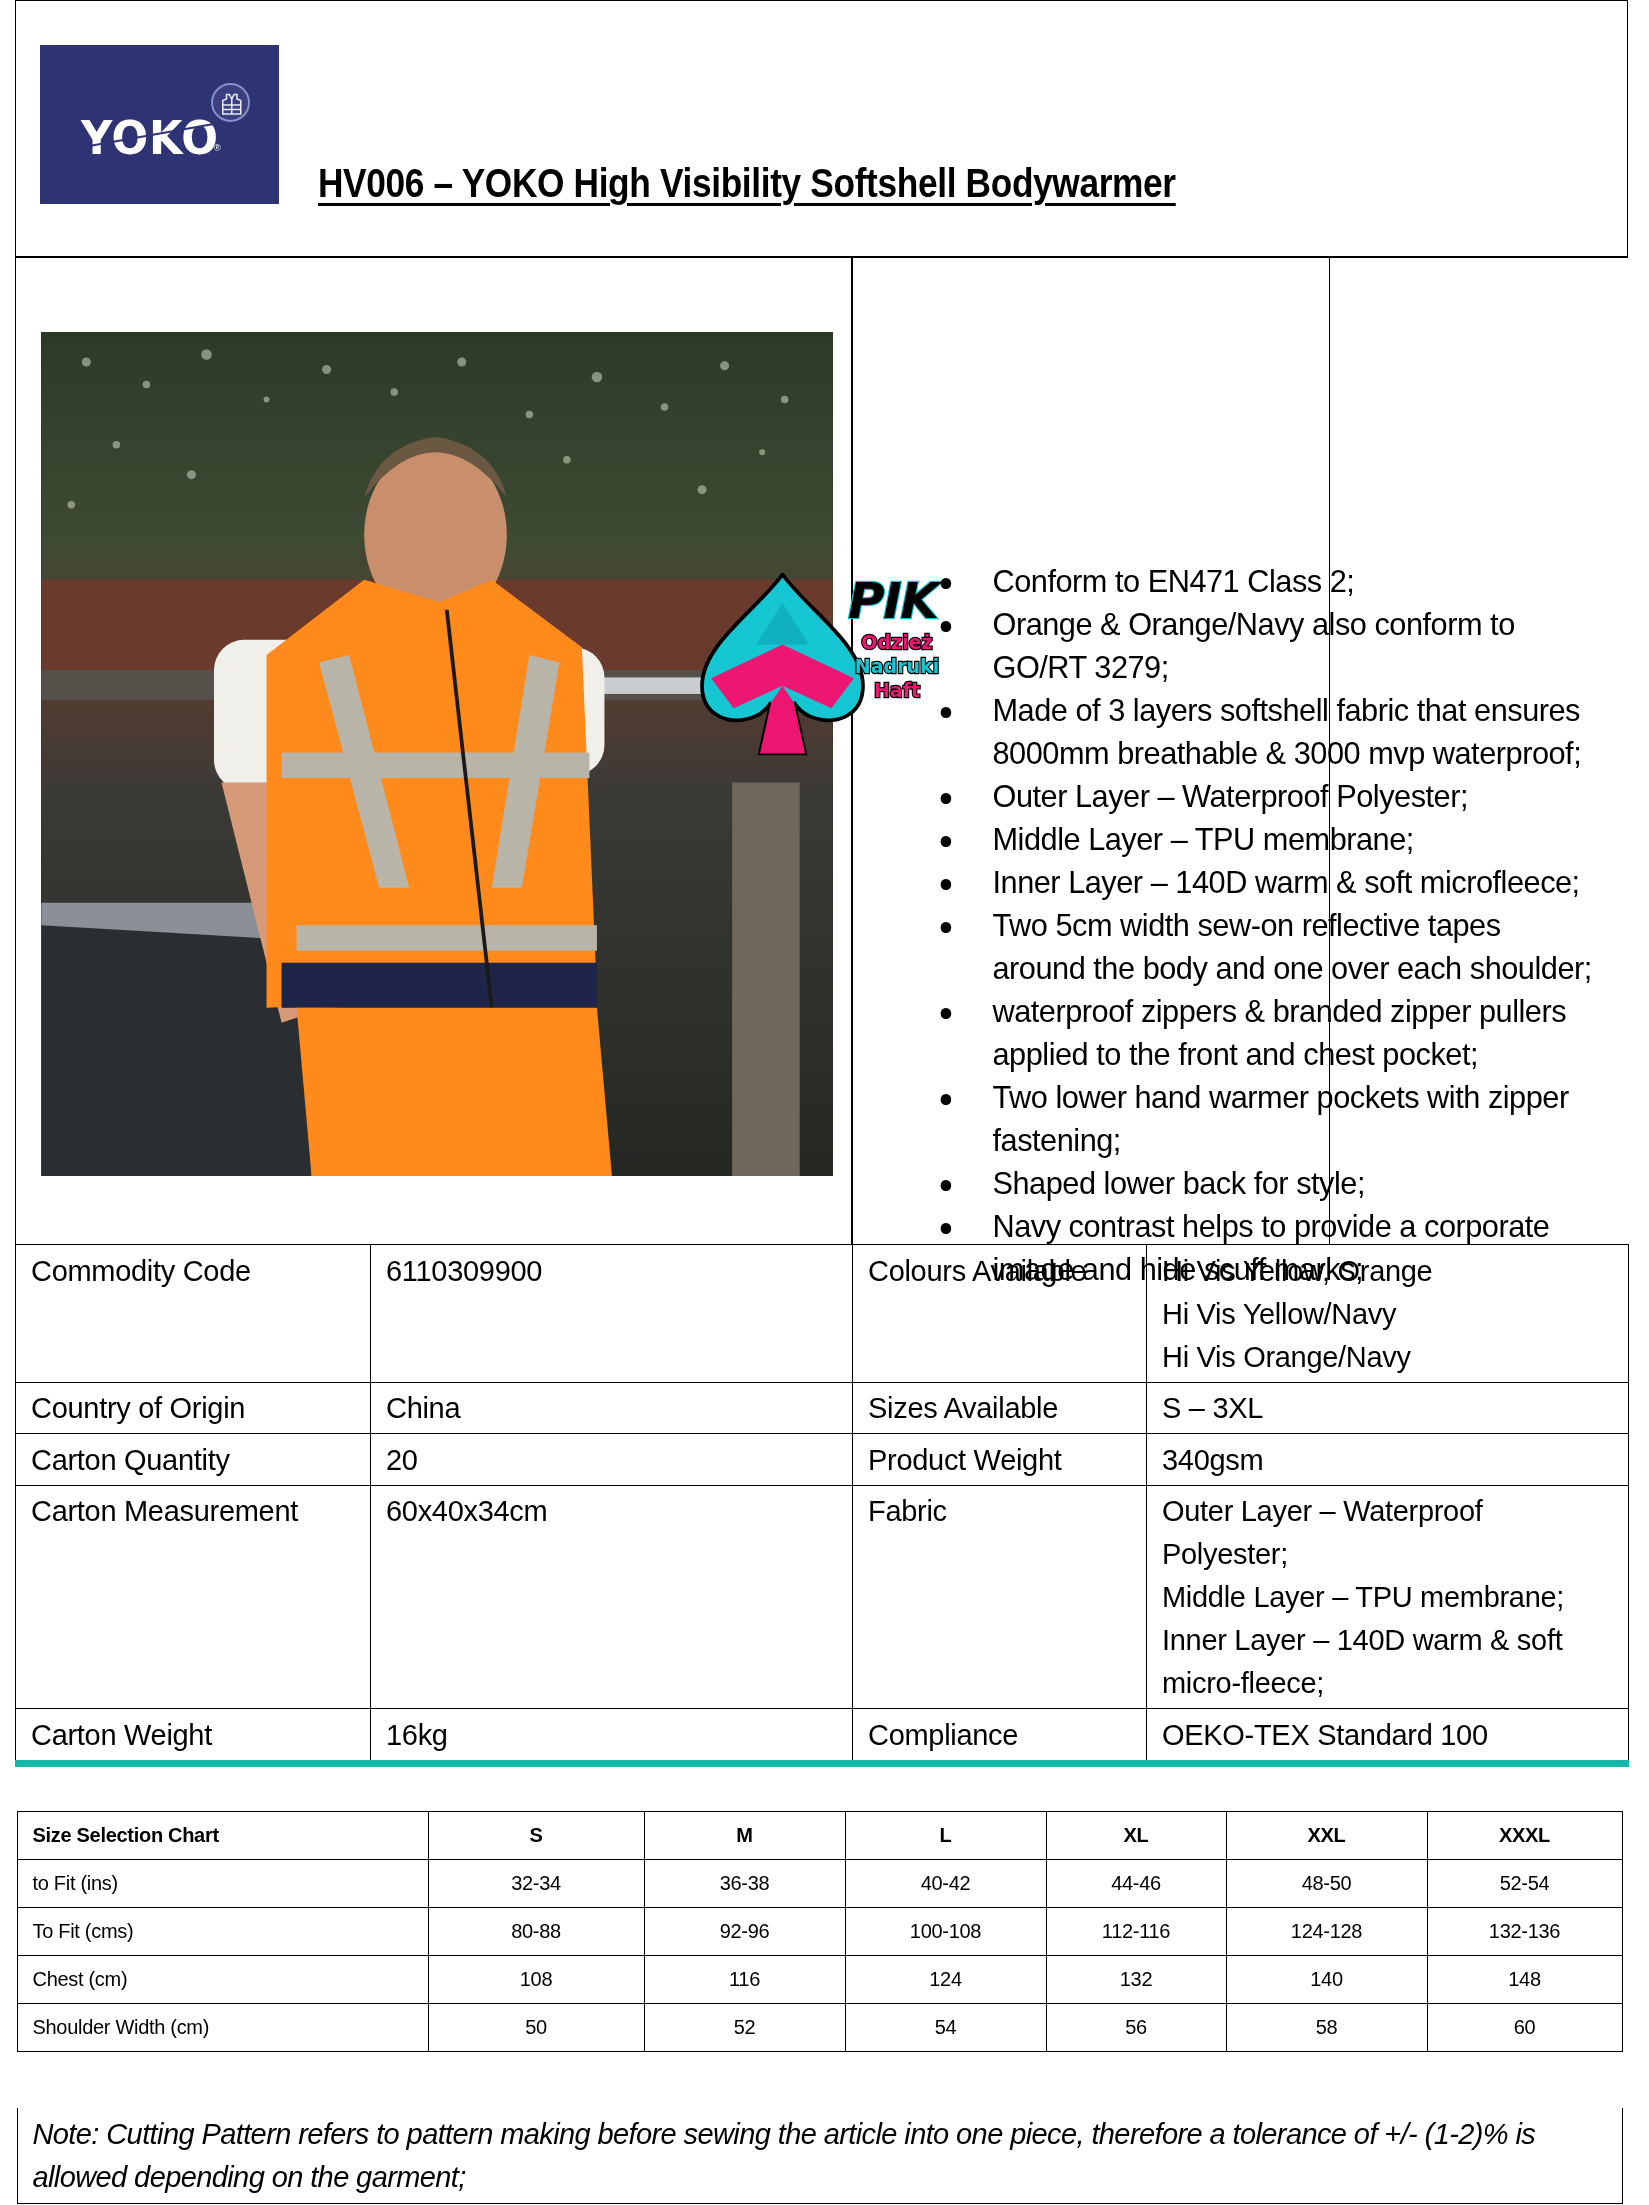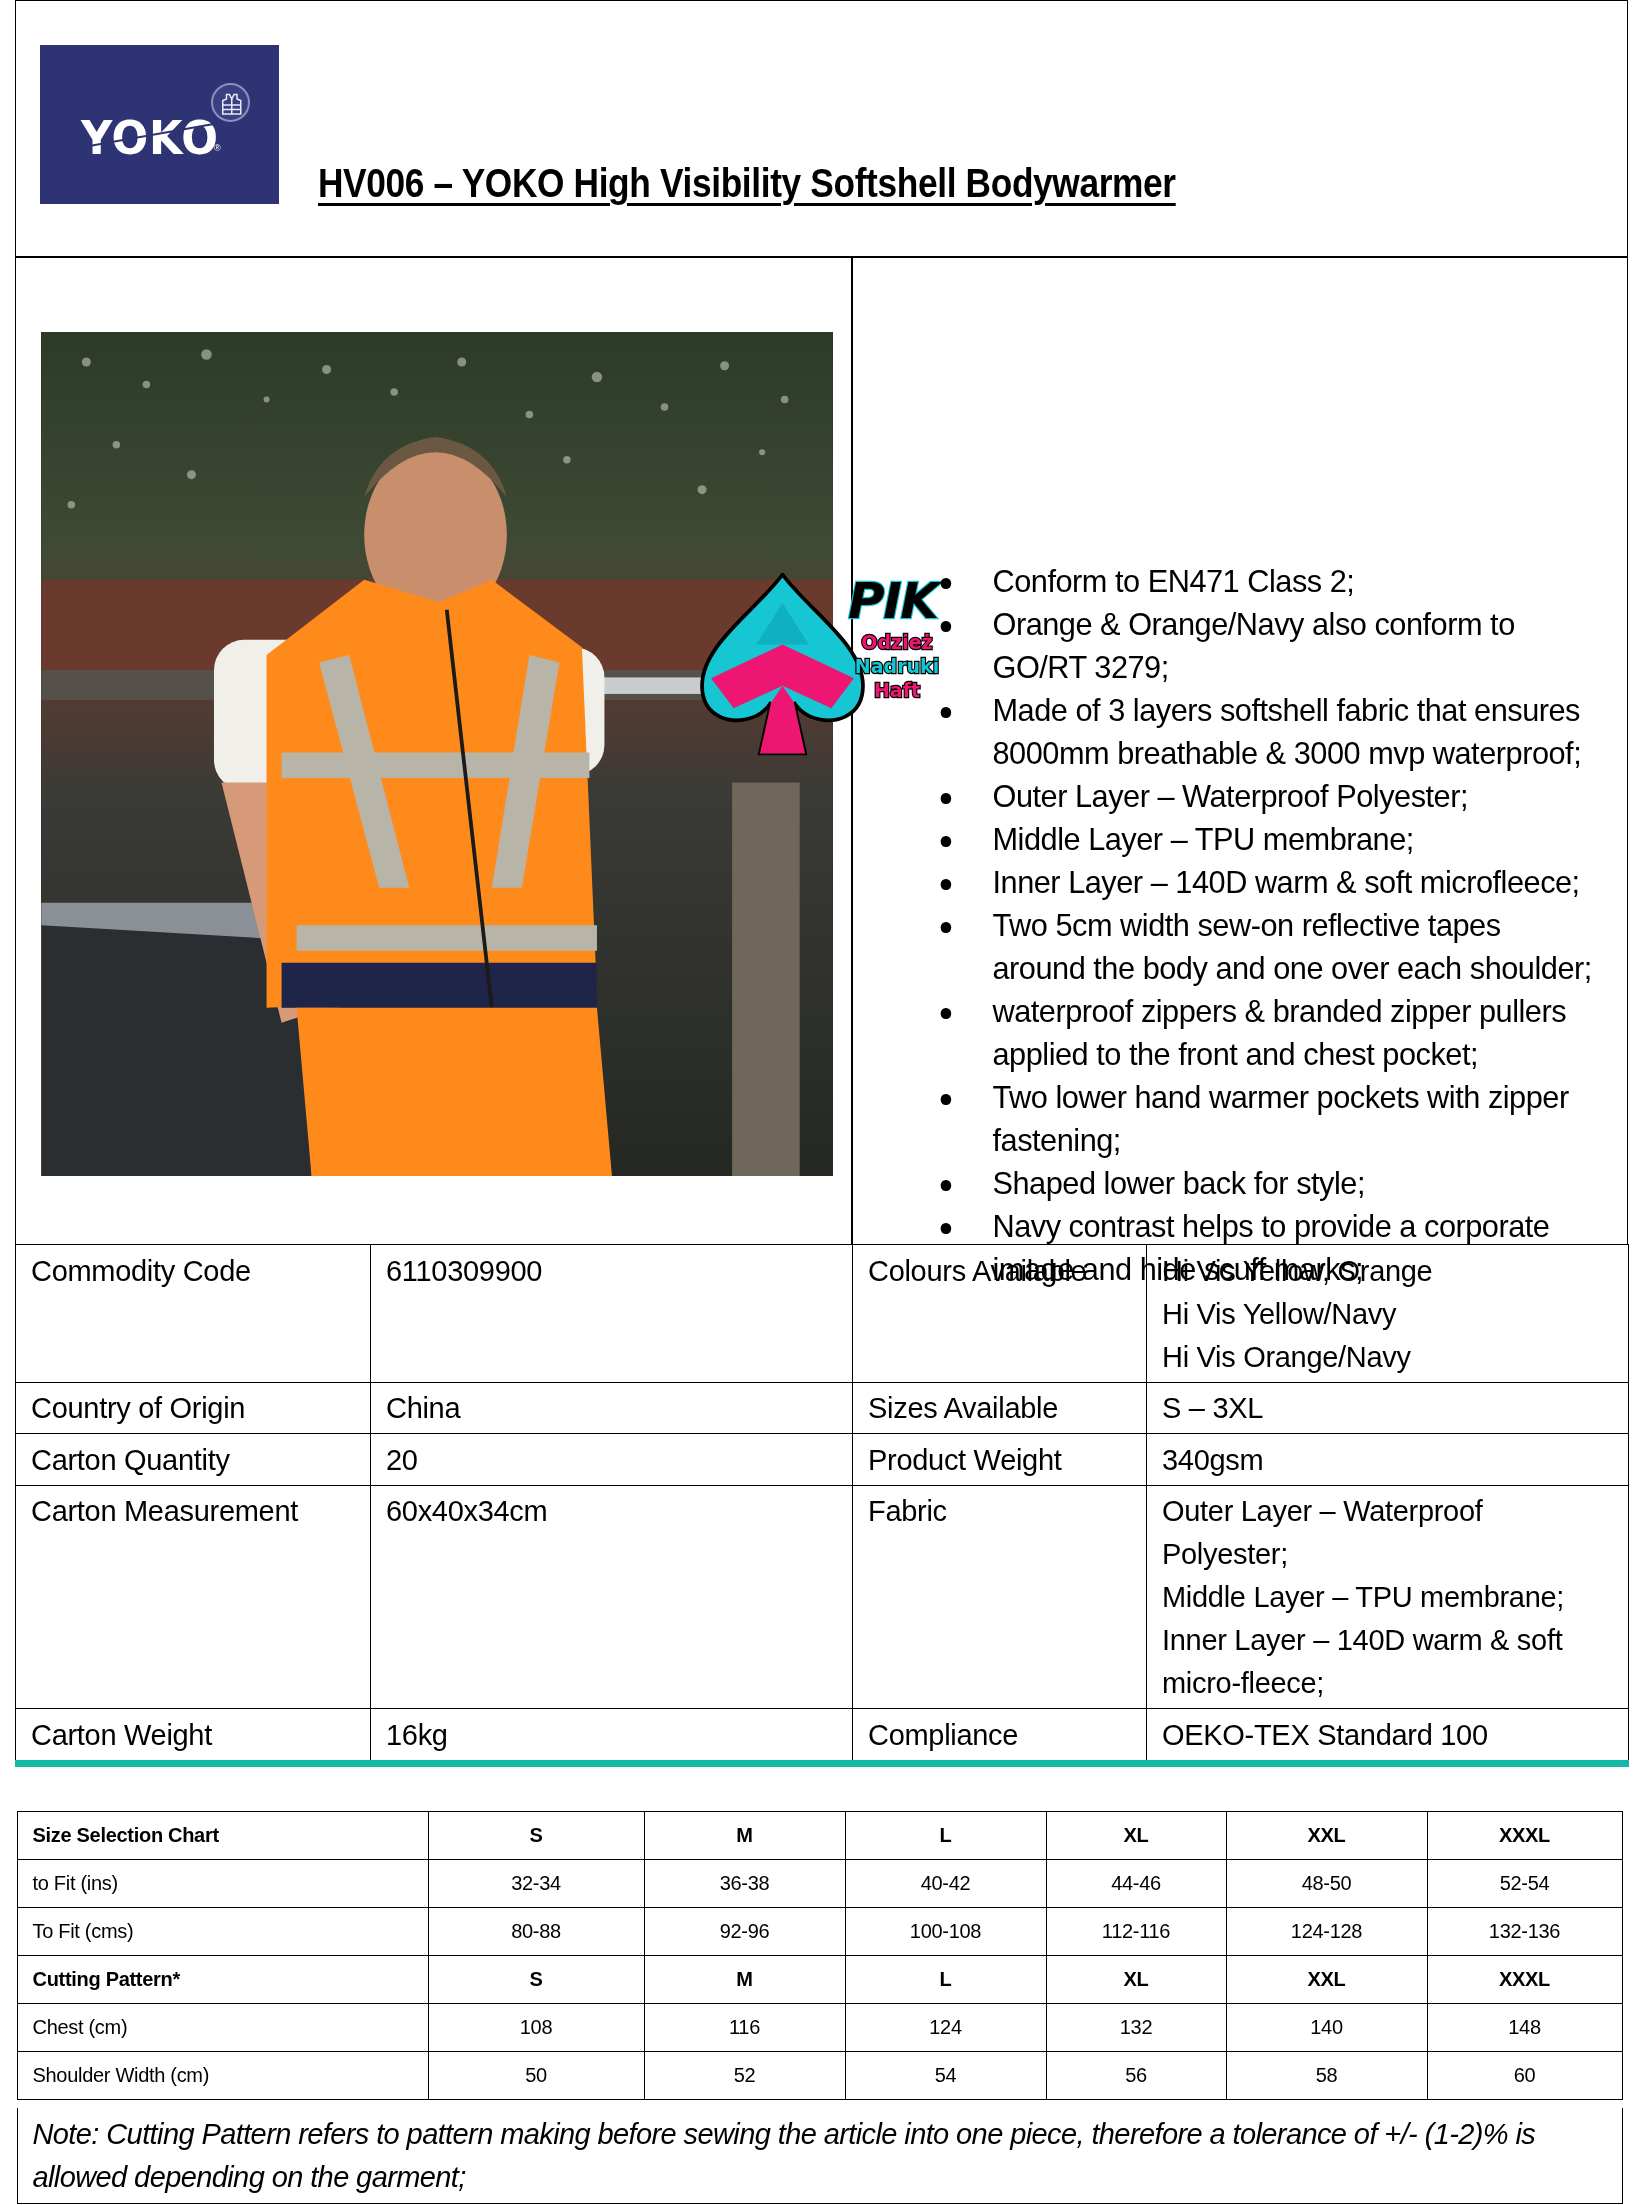--- a/index.html
+++ b/index.html
@@ -10,21 +10,21 @@
   #header { position: absolute; left: 15px; top: 0; width: 1613px; height: 258px; border: 1.5px solid #000; border-bottom: 2.3px solid #000; }
   #logo { position: absolute; left: 24px; top: 44px; width: 239px; height: 159px; background: #2e3374; }
   #logo .word { position: absolute; left: 41px; top: 65px; color: #fff; font-weight: bold; font-size: 47px; letter-spacing: 0.8px; font-family: "DejaVu Sans", sans-serif; transform: scaleX(0.92); transform-origin: left; }
   #logo .slash { position: absolute; left: 44px; top: 89px; width: 135px; height: 2.3px; background: #2e3374; transform: rotate(-10deg); }
   #logo .emblem { position: absolute; left: 171px; top: 38px; width: 39px; height: 39px; border-radius: 50%; border: 2.3px solid #8890c4; background: #3a4080; }
   #logo .emblem svg { position: absolute; left: 9px; top: 7.5px; }
   #logo .reg { position: absolute; left: 174px; top: 98px; color: #fff; font-size: 9px; }
   #title { position: absolute; left: 302px; top: 159px; font-size: 41px; font-weight: bold; text-decoration: underline; text-decoration-thickness: 3px; text-underline-offset: 6px; white-space: nowrap; letter-spacing: -0.4px; transform: scaleX(0.86); transform-origin: left; }
 
   
-  #mid { position: absolute; left: 15px; top: 258px; width: 1613px; height: 987px; border-left: 1.5px solid #000; border-right: 1.5px solid #000; text-decoration: underline; }
+  #mid { position: absolute; left: 15px; top: 258px; width: 1315px; height: 987px; border-left: 1.5px solid #000; border-right: 1.5px solid #000; text-decoration: underline; }
   #mid-divider { position: absolute; left: 835px; top: 0; width: 1.5px; height: 987px; background: #000; }
   #photo { position: absolute; left: 25px; top: 74px; width: 792px; height: 844px; overflow: hidden; background: #2a2f26; }
   #pik { position: absolute; left: 832px; top: 314px; width: 98px; }
   #pik .pik-word { font-family: "DejaVu Sans", sans-serif; font-weight: bold; font-style: italic; font-size: 50px; color: #000; -webkit-text-stroke: 2.3px #16c6d3; paint-order: stroke; letter-spacing: -1.5px; }
   #pik .tag { font-family: "DejaVu Sans", sans-serif; font-weight: bold; font-size: 19px; text-align: center; line-height: 24px; -webkit-text-stroke: 2.3px #000; paint-order: stroke fill; }
   #spade { position: absolute; left: 680px; top: 315px; }
 
   #bullets { position: absolute; left: 916px; top: 302px; width: 691px; font-size: 32px; line-height: 43px; list-style: none; font-family: "Liberation Sans", sans-serif; }
   #bullets li { position: relative; padding-left: 63px; letter-spacing: -0.5px; transform: scaleX(0.96); transform-origin: left; }
   #bullets li::before { content: ""; position: absolute; left: 9px; top: 18px; width: 10.5px; height: 10.5px; border-radius: 50%; background: #000; }
@@ -237,29 +237,20 @@
   <tr>
     <td class="rl">To Fit (cms)</td>
     <td>80-88</td>
     <td>92-96</td>
     <td>100-108</td>
     <td>112-116</td>
     <td>124-128</td>
     <td>132-136</td>
   </tr>
   <tr>
-    <td class="rl bold">Cutting Pattern*</td>
-    <td class="bold">S</td>
-    <td class="bold">M</td>
-    <td class="bold">L</td>
-    <td class="bold">XL</td>
-    <td class="bold">XXL</td>
-    <td class="bold">XXXL</td>
-  </tr>
-  <tr>
     <td class="rl">Chest (cm)</td>
     <td>108</td>
     <td>116</td>
     <td>124</td>
     <td>132</td>
     <td>140</td>
     <td>148</td>
   </tr>
   <tr>
     <td class="rl">Shoulder Width (cm)</td>

